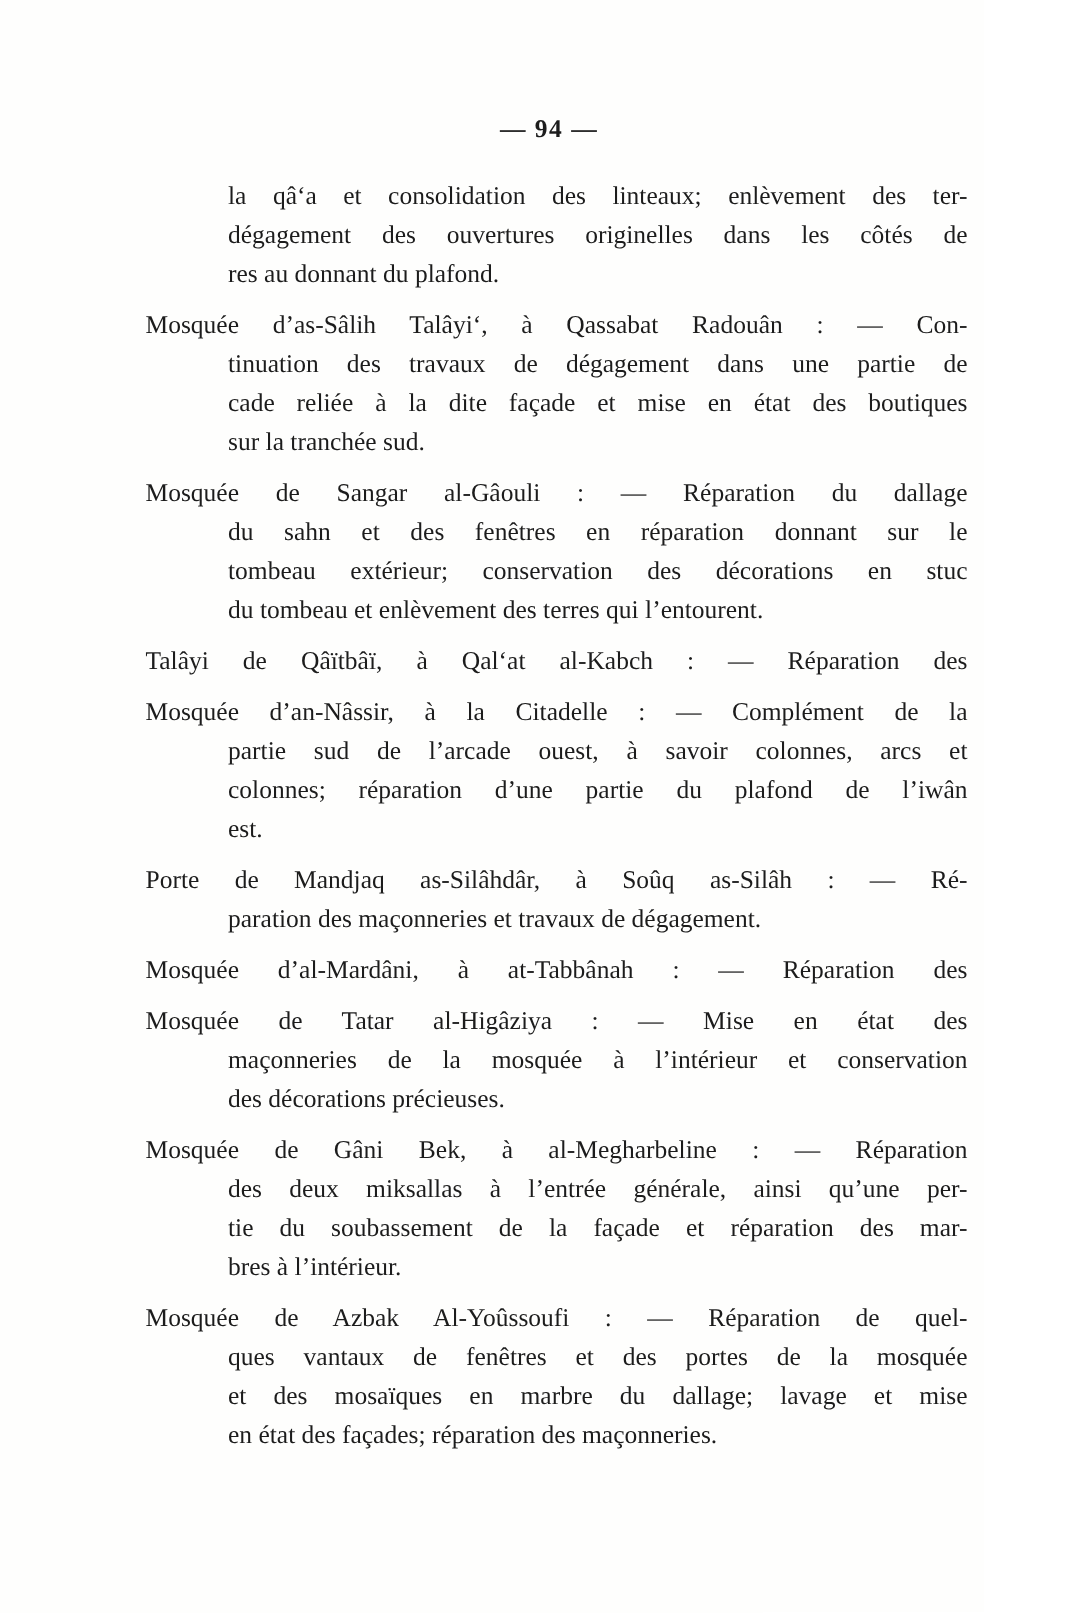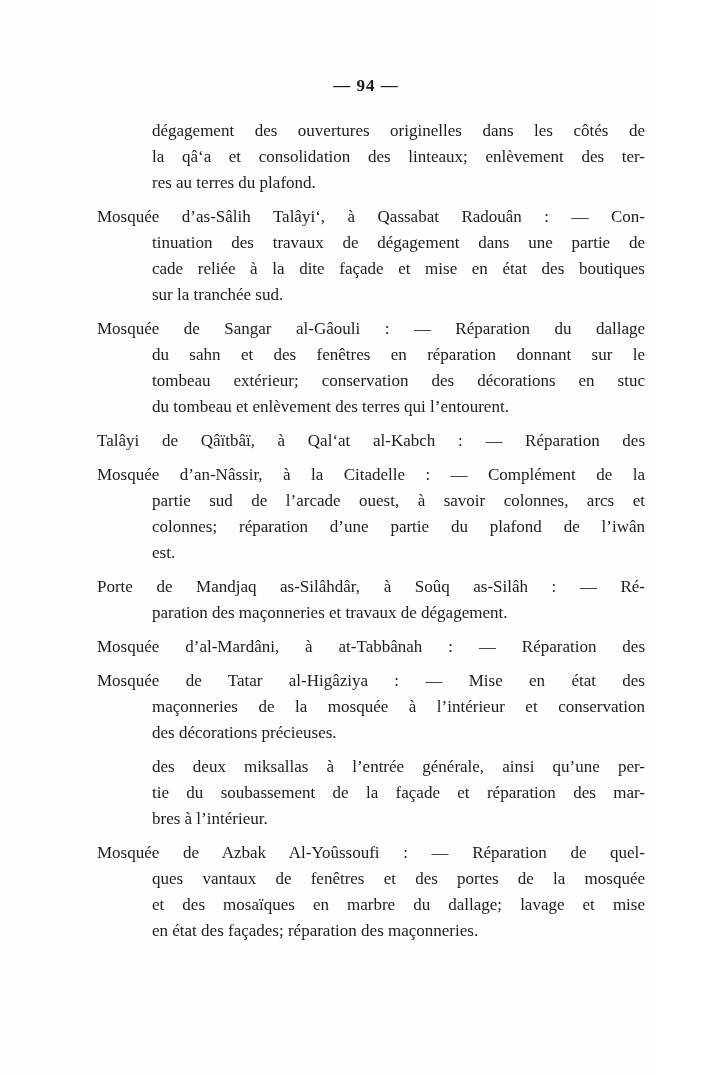--- a/index.html
+++ b/index.html
@@ -50,23 +50,23 @@
     text-align-last: justify;
   }
 </style>
 </head>
 <body>
 
 <div class="page">
   <div class="page-number">— 94 —</div>
   <div class="page-body">
       <div class="paragraph">
+        <div class="line indented justified">la qâ‘a et consolidation des linteaux; enlèvement des ter-</div>
         <div class="line indented justified">dégagement des ouvertures originelles dans les côtés de</div>
-        <div class="line indented justified">la qâ‘a et consolidation des linteaux; enlèvement des ter-</div>
-        <div class="line indented">res au terres du plafond.</div>
+        <div class="line indented">res au donnant du plafond.</div>
       </div>
       <div class="paragraph">
         <div class="line justified">Mosquée d’as-Sâlih Talâyi‘, à Qassabat Radouân : — Con-</div>
         <div class="line indented justified">tinuation des travaux de dégagement dans une partie de</div>
         <div class="line indented justified">cade reliée à la dite façade et mise en état des boutiques</div>
         <div class="line indented">sur la tranchée sud.</div>
       </div>
       <div class="paragraph">
         <div class="line justified">Mosquée de Sangar al-Gâouli : — Réparation du dallage</div>
         <div class="line indented justified">du sahn et des fenêtres en réparation donnant sur le</div>
@@ -88,20 +88,21 @@
       </div>
       <div class="paragraph">
         <div class="line justified">Mosquée d’al-Mardâni, à at-Tabbânah : — Réparation des</div>
       </div>
       <div class="paragraph">
         <div class="line justified">Mosquée de Tatar al-Higâziya : — Mise en état des</div>
         <div class="line indented justified">maçonneries de la mosquée à l’intérieur et conservation</div>
         <div class="line indented">des décorations précieuses.</div>
       </div>
       <div class="paragraph">
+        <div class="line justified">Mosquée de Gâni Bek, à al-Megharbeline : — Réparation</div>
         <div class="line indented justified">des deux miksallas à l’entrée générale, ainsi qu’une per-</div>
         <div class="line indented justified">tie du soubassement de la façade et réparation des mar-</div>
         <div class="line indented">bres à l’intérieur.</div>
       </div>
       <div class="paragraph">
         <div class="line justified">Mosquée de Azbak Al-Yoûssoufi : — Réparation de quel-</div>
         <div class="line indented justified">ques vantaux de fenêtres et des portes de la mosquée</div>
         <div class="line indented justified">et des mosaïques en marbre du dallage; lavage et mise</div>
         <div class="line indented">en état des façades; réparation des maçonneries.</div>
       </div>

